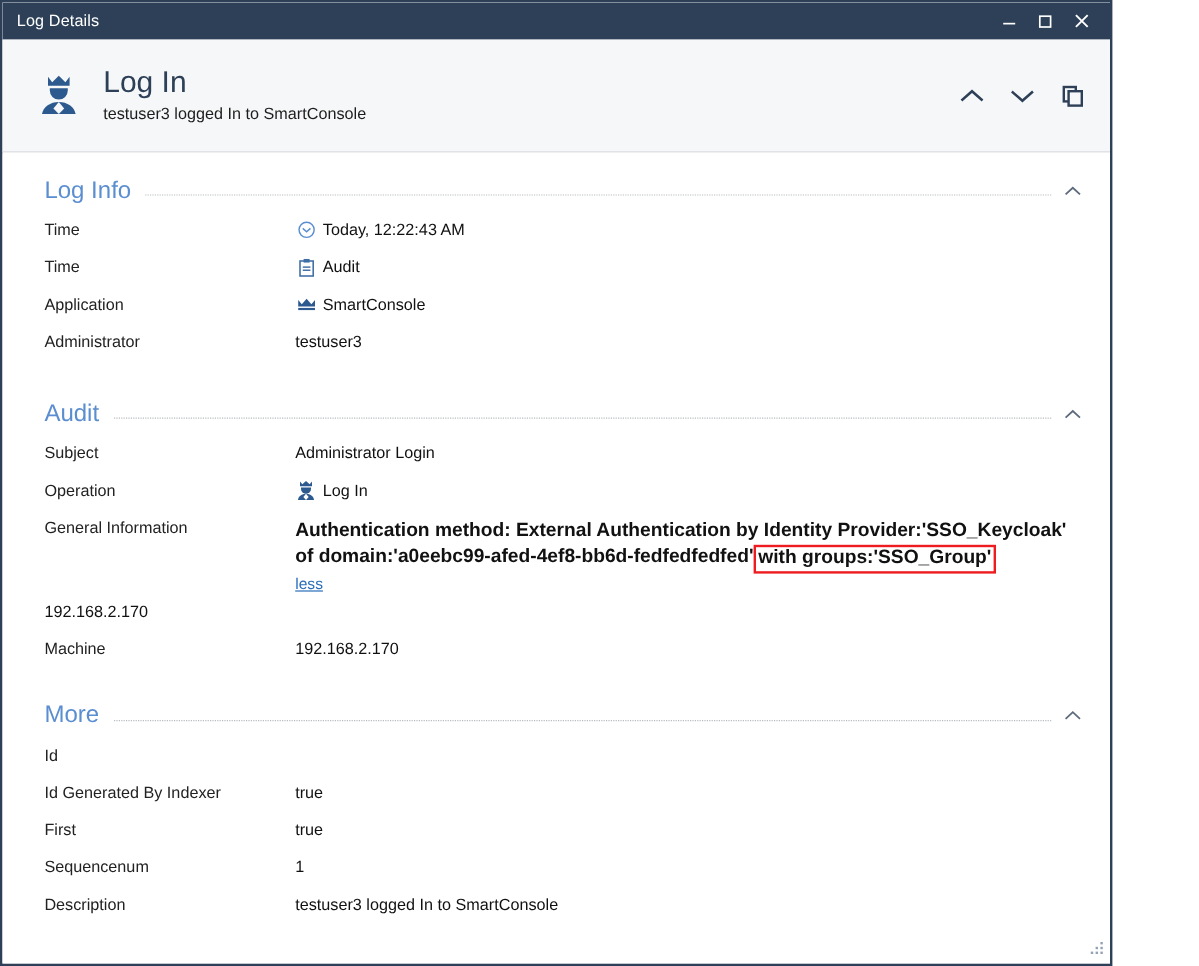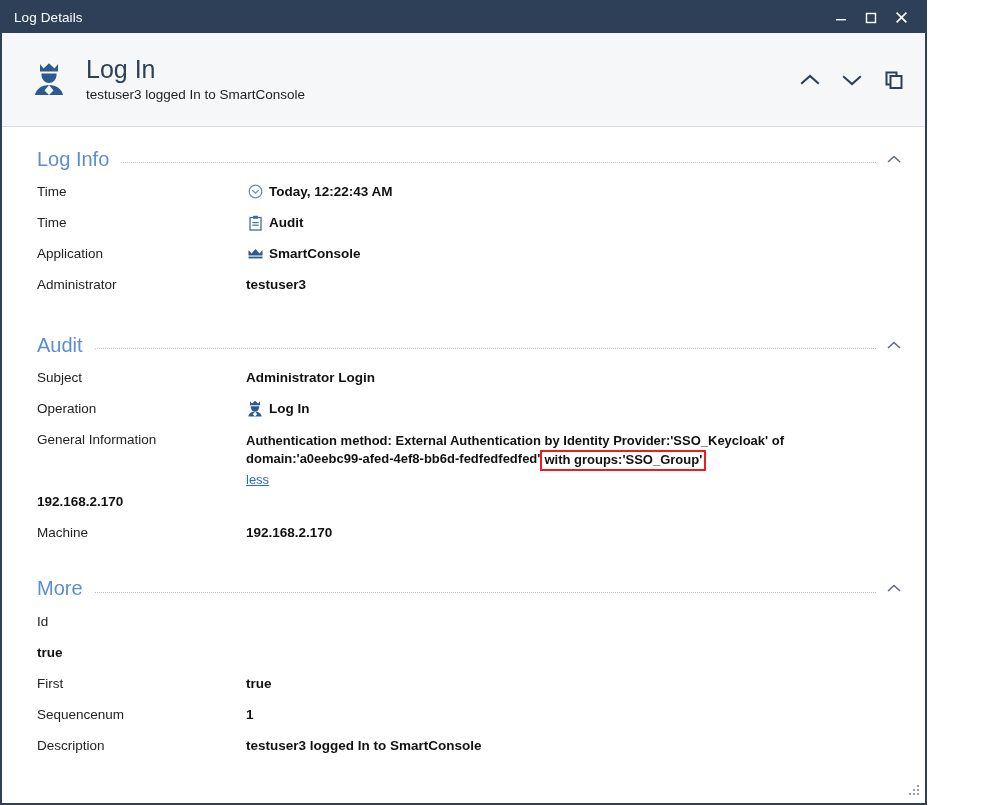--- a/index.html
+++ b/index.html
@@ -164,42 +164,42 @@
     flex: 0 0 181px;
     font-size: 13.5px;
     color: #222222;
     padding-top: 6px;
     line-height: 1.25;
   }
   .row-value {
     flex: 1 1 auto;
     font-size: 13.5px;
     color: #111111;
-    font-weight: bold;
+    font-weight: normal;
     padding-top: 6px;
     line-height: 1.25;
     display: flex;
     align-items: flex-start;
     min-width: 0;
   }
   .val-icon {
     flex: 0 0 auto;
     width: 18px;
     height: 17px;
     margin-right: 5px;
     display: inline-flex;
     align-items: center;
     justify-content: center;
     position: relative;
     top: -1px;
   }
 
   .gen-info-wrap { display: block; padding-top: 6px; }
   .gen-info-text {
-    font-size: 13px;
+    font-size: 16px;
     font-weight: bold;
     color: #111111;
     line-height: 1.32;
     max-width: 705px;
   }
   .hl-box {
     border: 2px solid #ee1c20;
     padding: 1px 2px 2px 2px;
     display: inline-block;
     line-height: 1.05;
@@ -425,20 +425,21 @@
           <svg width="16" height="11" viewBox="0 0 16 11">
               <path d="M2 8 L8 2.5 L14 8" stroke="#5d6b7c" stroke-width="1.5" fill="none"></path>
             </svg>
         </div>
       </div>
 
       <div class="row">
         <div class="row-label">Id</div>
       </div>
       <div class="row">
+        <div class="row-label">Id Generated By Indexer</div>
         <div class="row-value">
           <span>true</span>
         </div>
       </div>
       <div class="row">
         <div class="row-label">First</div>
         <div class="row-value">
           <span>true</span>
         </div>
       </div>

